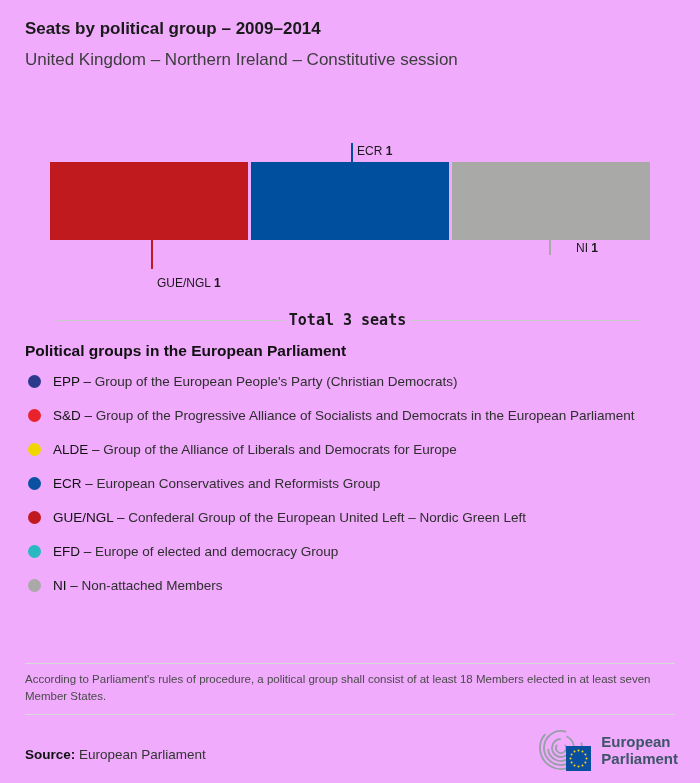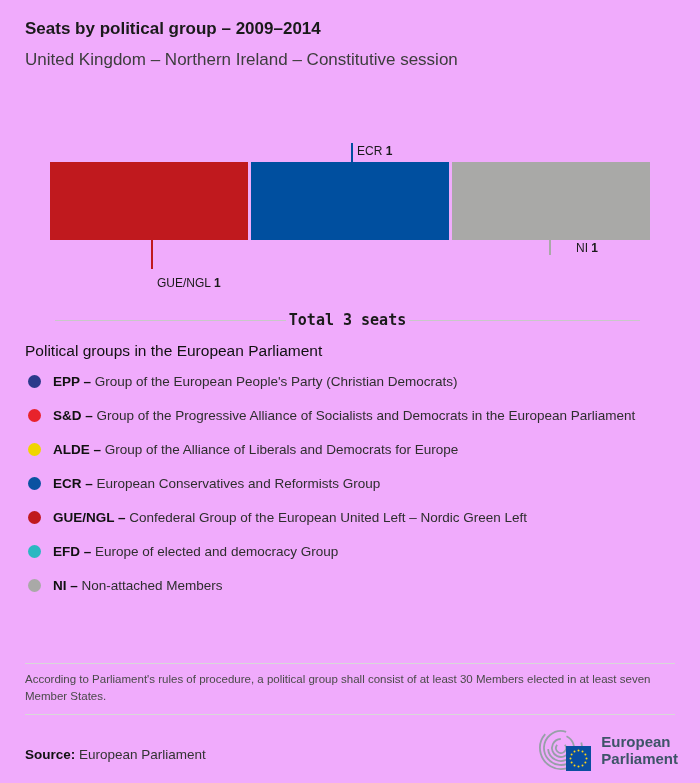--- a/index.html
+++ b/index.html
@@ -22,26 +22,26 @@
   .co-ecr{left:307px;top:4px;}
   .co-gue{left:107px;top:100px;margin-top:36px;}
   .co-ni{left:526px;top:101px;}
 
   
   .total-row{position:absolute;left:55px;top:311px;width:585px;display:flex;align-items:center;gap:3px;}
   .tline{flex:1;height:1px;background:#c8c8c8;}
   .ttext{font-family:"DejaVu Sans Mono",monospace;font-size:15px;font-weight:700;color:#1a1a1a;white-space:nowrap;}
 
   
-  .legend-heading{position:absolute;left:25px;top:342px;font-size:15.5px;font-weight:400;color:#111;}
+  .legend-heading{position:absolute;left:25px;top:342px;font-size:15.5px;font-weight:700;color:#111;}
   .legend{position:absolute;left:25px;top:364px;width:660px;margin:0;padding:0;list-style:none;}
   .legend li{display:flex;align-items:center;height:34px;}
   .dot{width:13px;height:13px;border-radius:50%;margin-left:3px;margin-right:12px;flex:0 0 13px;}
   .ltext{font-size:13.5px;color:#2e2e2e;white-space:nowrap;}
-  .ltext .abbr{font-weight:700;color:#111;}
+  .ltext .abbr{font-weight:400;color:#111;}
 
   
   .rule{position:absolute;left:25px;width:650px;height:0;border-top:1px solid #d8d8d8;}
   .rule1{top:663px;}
   .rule2{top:714px;}
   .note{position:absolute;left:25px;top:671px;width:648px;font-size:11.5px;line-height:17px;color:#4a4a4a;}
   .source{position:absolute;left:25px;top:747px;font-size:13.5px;color:#333;}
   .source .slabel{font-weight:700;color:#111;}
 
   .logo{position:absolute;right:22px;top:725px;display:flex;align-items:center;gap:0;}
@@ -106,21 +106,21 @@
       <span class="dot" style="background-color: rgb(42, 184, 194);"></span>
       <span class="ltext"><span class="abbr">EFD –</span> <span>Europe of elected and democracy Group</span></span>
     </li>
     <li>
       <span class="dot" style="background-color: rgb(169, 169, 167);"></span>
       <span class="ltext"><span class="abbr">NI –</span> <span>Non-attached Members</span></span>
     </li>
   </ul>
 
   <div class="rule rule1"></div>
-  <div class="note">According to Parliament's rules of procedure, a political group shall consist of at least 30 Members elected in at least seven Member States.</div>
+  <div class="note">According to Parliament's rules of procedure, a political group shall consist of at least 18 Members elected in at least seven Member States.</div>
   <div class="rule rule2"></div>
 
   <div class="source"><span class="slabel">Source:</span> <span>European Parliament</span></div>
 
   <div class="logo">
     <svg width="66" height="50" viewBox="0 0 66 50">
       <g fill="none" stroke="#97a0a8" stroke-width="1.8">
         <circle cx="26" cy="23" r="5" stroke-dasharray="22 10" transform="rotate(-40 26 23)"></circle>
         <circle cx="26" cy="23" r="9" stroke-dasharray="38 18" transform="rotate(25 26 23)"></circle>
         <circle cx="26" cy="23" r="13" stroke-dasharray="54 28" transform="rotate(-65 26 23)"></circle>

